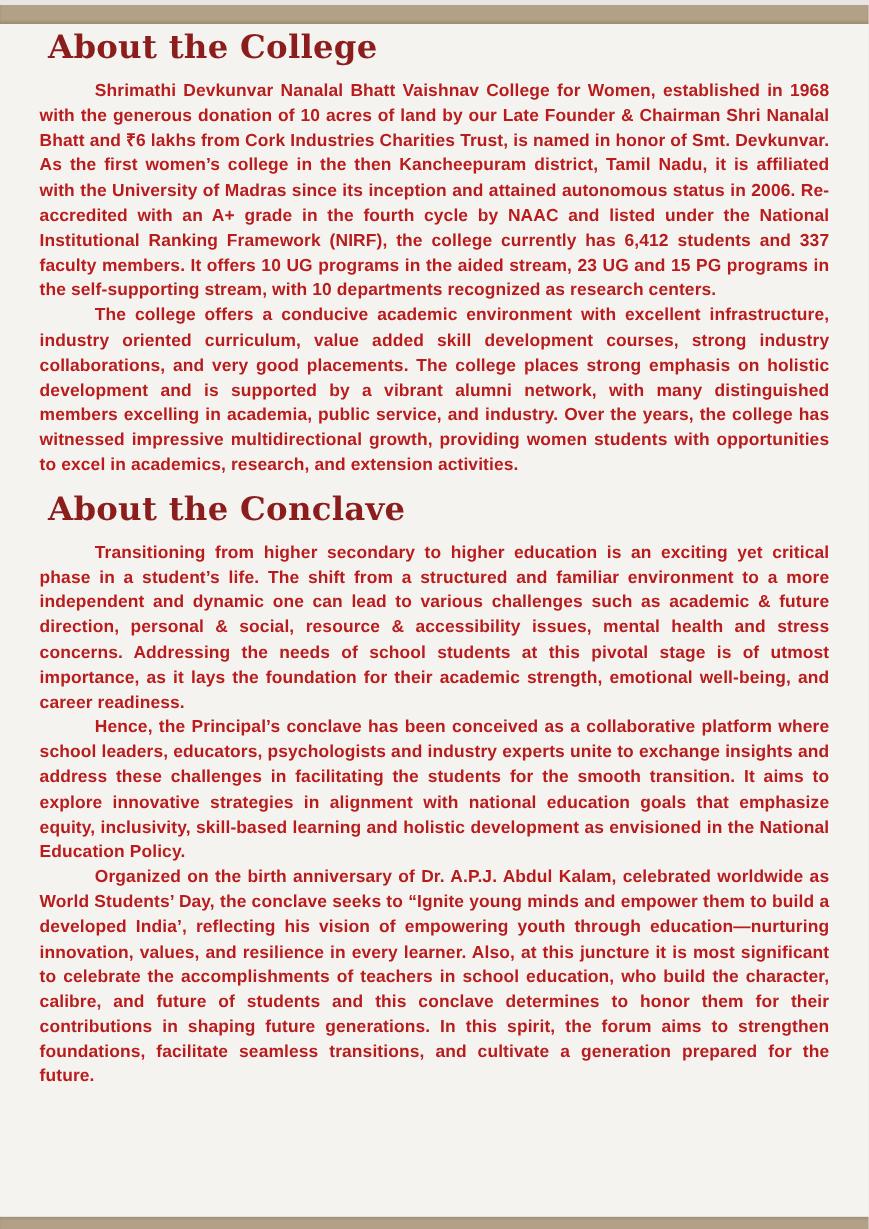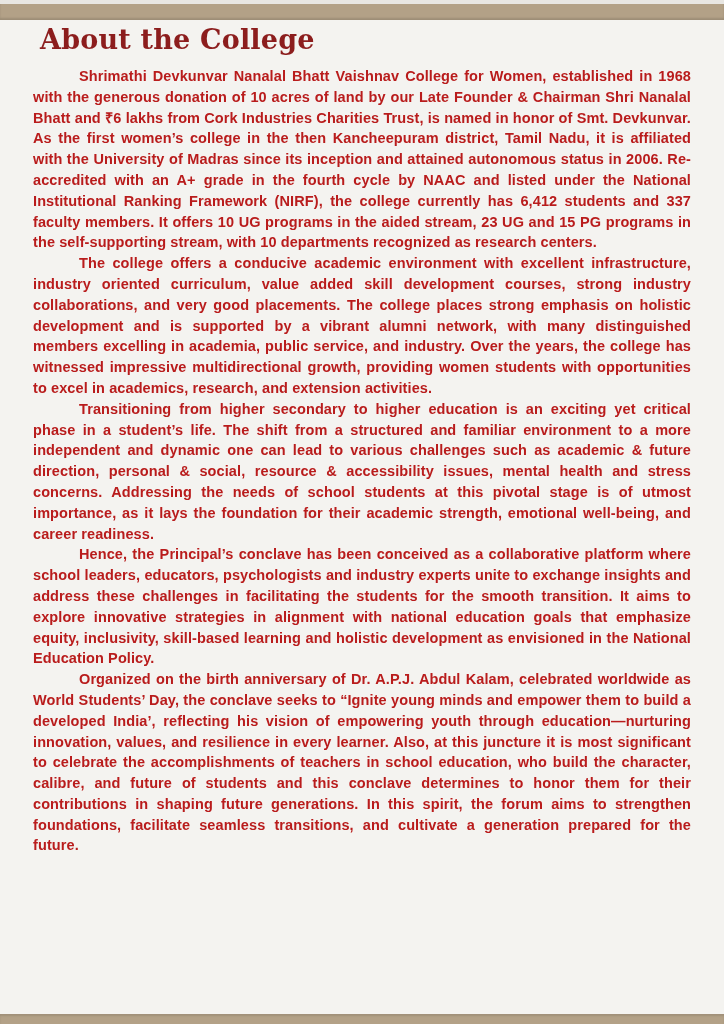--- a/index.html
+++ b/index.html
@@ -68,20 +68,21 @@
 
   <div class="content">
 
     <section>
       <h1 class="section-heading">About the College</h1>
       <p class="body-para">Shrimathi Devkunvar Nanalal Bhatt Vaishnav College for Women, established in 1968 with the generous donation of 10 acres of land by our Late Founder &amp; Chairman Shri Nanalal Bhatt and ₹6 lakhs from Cork Industries Charities Trust, is named in honor of Smt. Devkunvar. As the first women’s college in the then Kancheepuram district, Tamil Nadu, it is affiliated with the University of Madras since its inception and attained autonomous status in 2006. Re-accredited with an A+ grade in the fourth cycle by NAAC and listed under the National Institutional Ranking Framework (NIRF), the college currently has 6,412 students and 337 faculty members. It offers 10 UG programs in the aided stream, 23 UG and 15 PG programs in the self-supporting stream, with 10 departments recognized as research centers.</p>
       <p class="body-para">The college offers a conducive academic environment with excellent infrastructure, industry oriented curriculum, value added skill development courses, strong industry collaborations, and very good placements. The college places strong emphasis on holistic development and is supported by a vibrant alumni network, with many distinguished members excelling in academia, public service, and industry. Over the years, the college has witnessed impressive multidirectional growth, providing women students with opportunities to excel in academics, research, and extension activities.</p>
     </section>
 
     <section>
+      <h1 class="section-heading second">About the Conclave</h1>
       <p class="body-para">Transitioning from higher secondary to higher education is an exciting yet critical phase in a student’s life. The shift from a structured and familiar environment to a more independent and dynamic one can lead to various challenges such as academic &amp; future direction, personal &amp; social, resource &amp; accessibility issues, mental health and stress concerns. Addressing the needs of school students at this pivotal stage is of utmost importance, as it lays the foundation for their academic strength, emotional well-being, and career readiness.</p>
       <p class="body-para">Hence, the Principal’s conclave has been conceived as a collaborative platform where school leaders, educators, psychologists and industry experts unite to exchange insights and address these challenges in facilitating the students for the smooth transition. It aims to explore innovative strategies in alignment with national education goals that emphasize equity, inclusivity, skill-based learning and holistic development as envisioned in the National Education Policy.</p>
       <p class="body-para">Organized on the birth anniversary of Dr. A.P.J. Abdul Kalam, celebrated worldwide as World Students’ Day, the conclave seeks to “Ignite young minds and empower them to build a developed India’, reflecting his vision of empowering youth through education—nurturing innovation, values, and resilience in every learner. Also, at this juncture it is most significant to celebrate the accomplishments of teachers in school education, who build the character, calibre, and future of students and this conclave determines to honor them for their contributions in shaping future generations. In this spirit, the forum aims to strengthen foundations, facilitate seamless transitions, and cultivate a generation prepared for the future.</p>
     </section>
 
   </div>
 
   <div class="accent-bar bottom"></div>
 </div>
 

